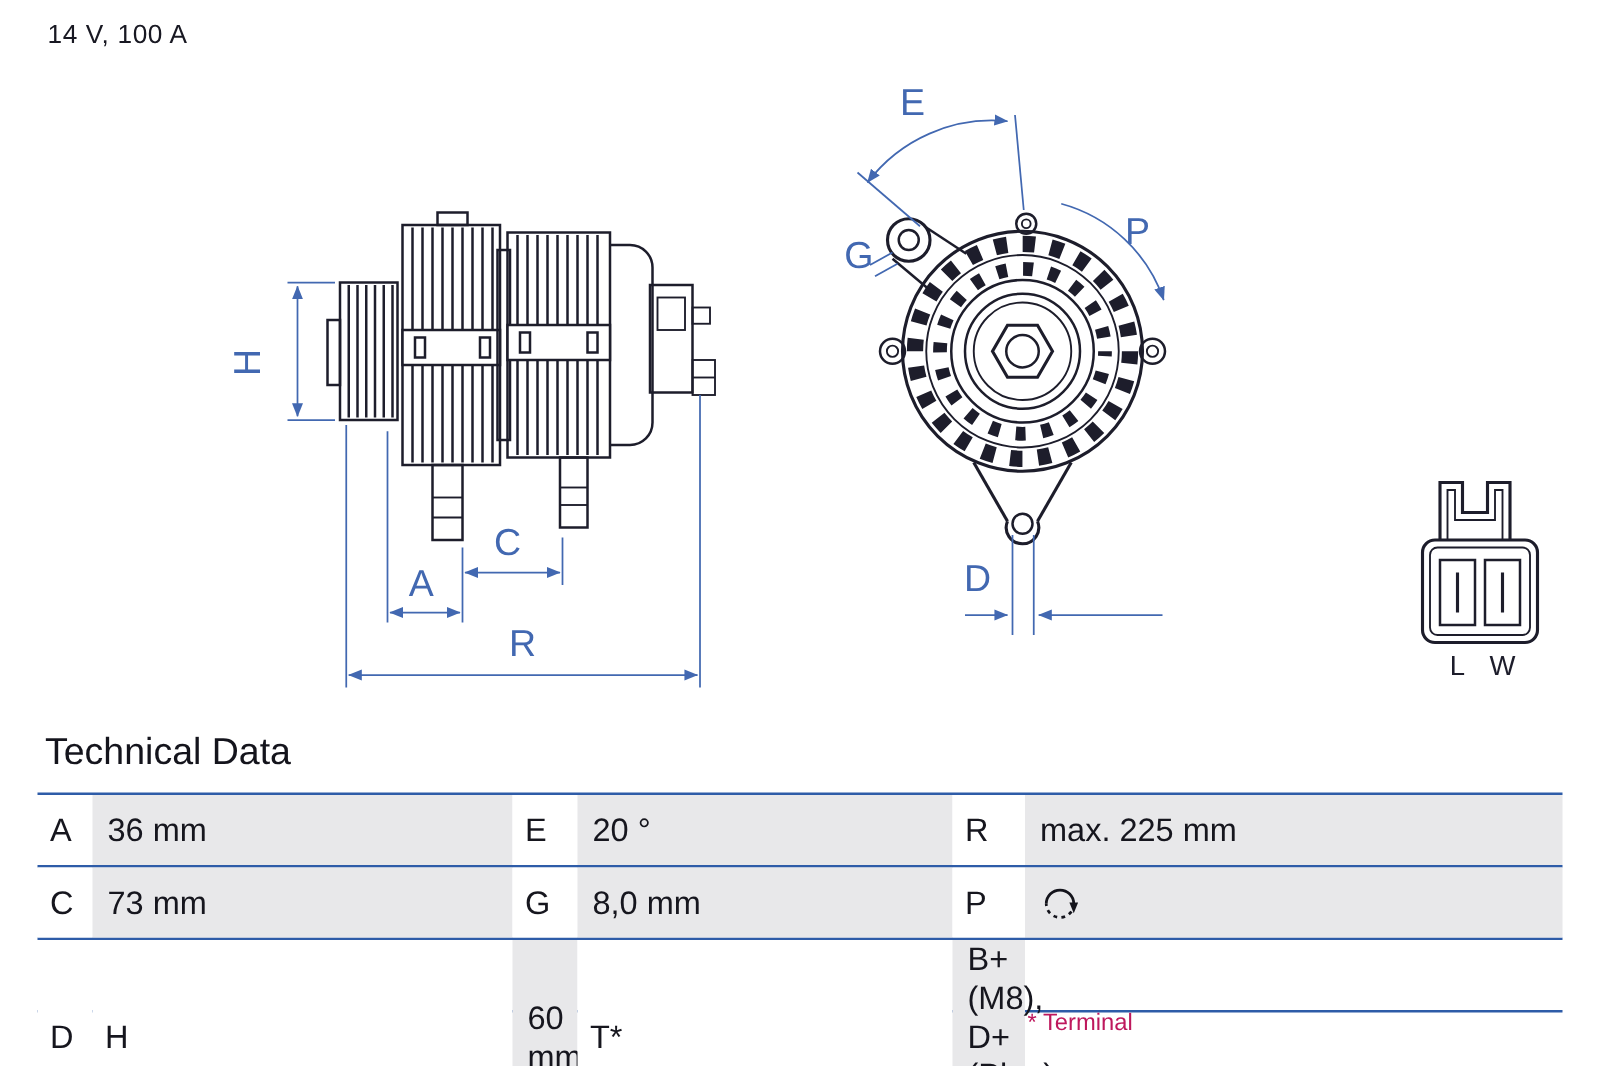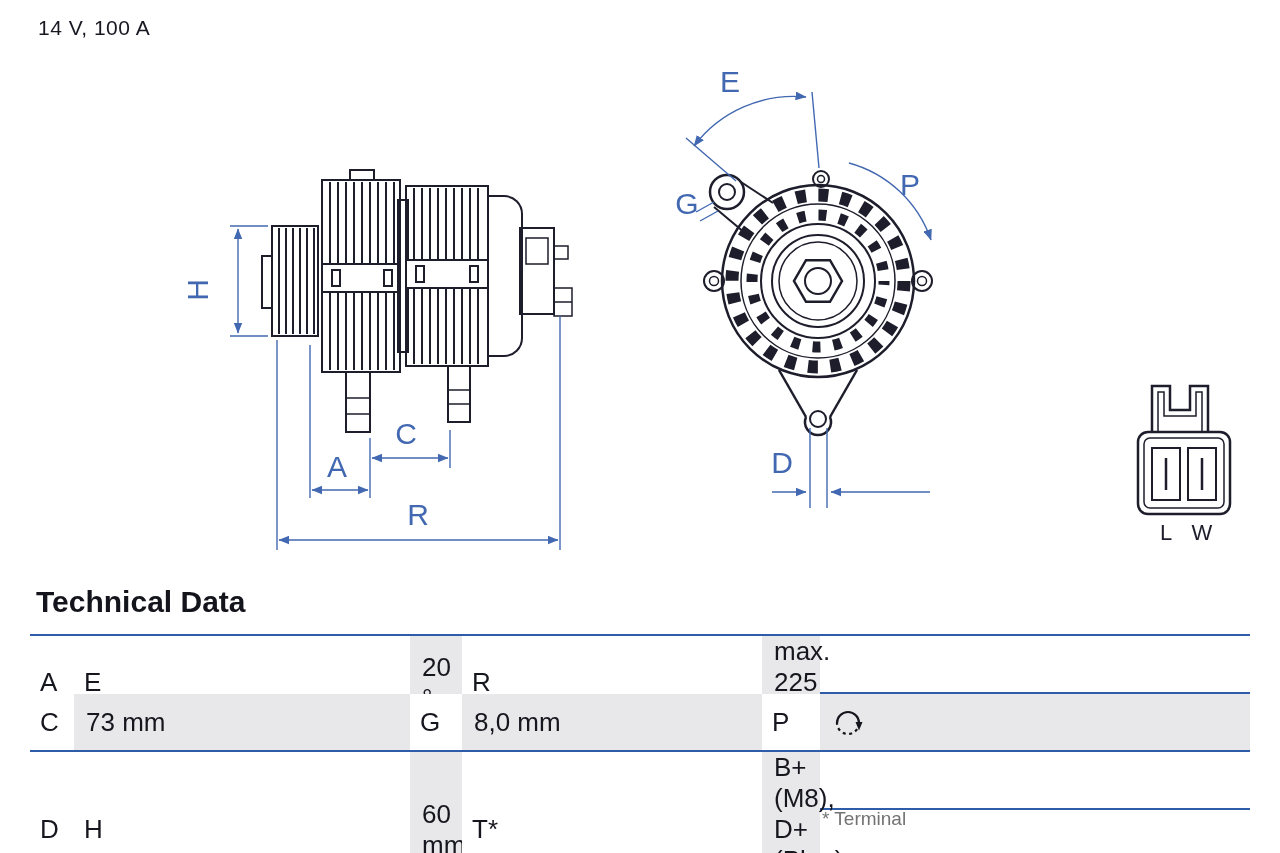--- a/index.html
+++ b/index.html
@@ -10,21 +10,21 @@
     font-size:21px; font-weight:400; color:#181822; letter-spacing:0.5px;
   }
 
   .drawing-svg { position:absolute; left:0; top:0; }
 
   .dimtext { font-family:"Liberation Sans", sans-serif; font-size:30px; fill:#4268b1; text-anchor:middle; }
   .inktext { font-family:"Liberation Sans", sans-serif; font-size:22px; fill:#1d1d2b; text-anchor:middle; }
 
   .section-heading {
     position:absolute; left:36px; top:585px;
-    font-size:30px; font-weight:700; color:#14141c;
+    font-size:30px; font-weight:400; color:#14141c;
   }
 
   .tech-table {
     position:absolute; left:30px; top:634px; width:1220px;
     border-bottom:2px solid #2e5ca8;
   }
   .trow {
     display:grid;
     grid-template-columns:44px 336px 52px 300px 58px 430px;
     height:56px;
@@ -34,21 +34,21 @@
   .tkey {
     background:#ffffff; display:flex; align-items:center;
     padding-left:10px; height:100%; box-sizing:border-box;
   }
   .tval {
     background:#e8e8ea; display:flex; align-items:center;
     padding-left:12px; height:100%; box-sizing:border-box;
   }
   .footnote {
     position:absolute; left:822px; top:808px;
-    font-size:19px; color:#737373;
+    font-size:19px; color:#be185d;
   }
   .rot-icon { display:block; }
 </style>
 </head>
 <body>
 
 <div class="page-title">14 V, 100 A</div>
 
 <svg class="drawing-svg" width="1280" height="575" viewBox="0 0 1280 575" xmlns="http://www.w3.org/2000/svg">
   <defs>
@@ -215,20 +215,21 @@
   </g>
   <text class="inktext" x="1166" y="540">L</text>
   <text class="inktext" x="1202" y="540">W</text>
 </svg>
 
 <div class="section-heading">Technical Data</div>
 
 <div class="tech-table">
   <div class="trow">
     <div class="tkey">A</div>
+    <div class="tval">36 mm</div>
     <div class="tkey">E</div>
     <div class="tval">20 °</div>
     <div class="tkey">R</div>
     <div class="tval">max. 225 mm</div>
   </div>
   <div class="trow">
     <div class="tkey">C</div>
     <div class="tval">73 mm</div>
     <div class="tkey">G</div>
     <div class="tval">8,0 mm</div>

